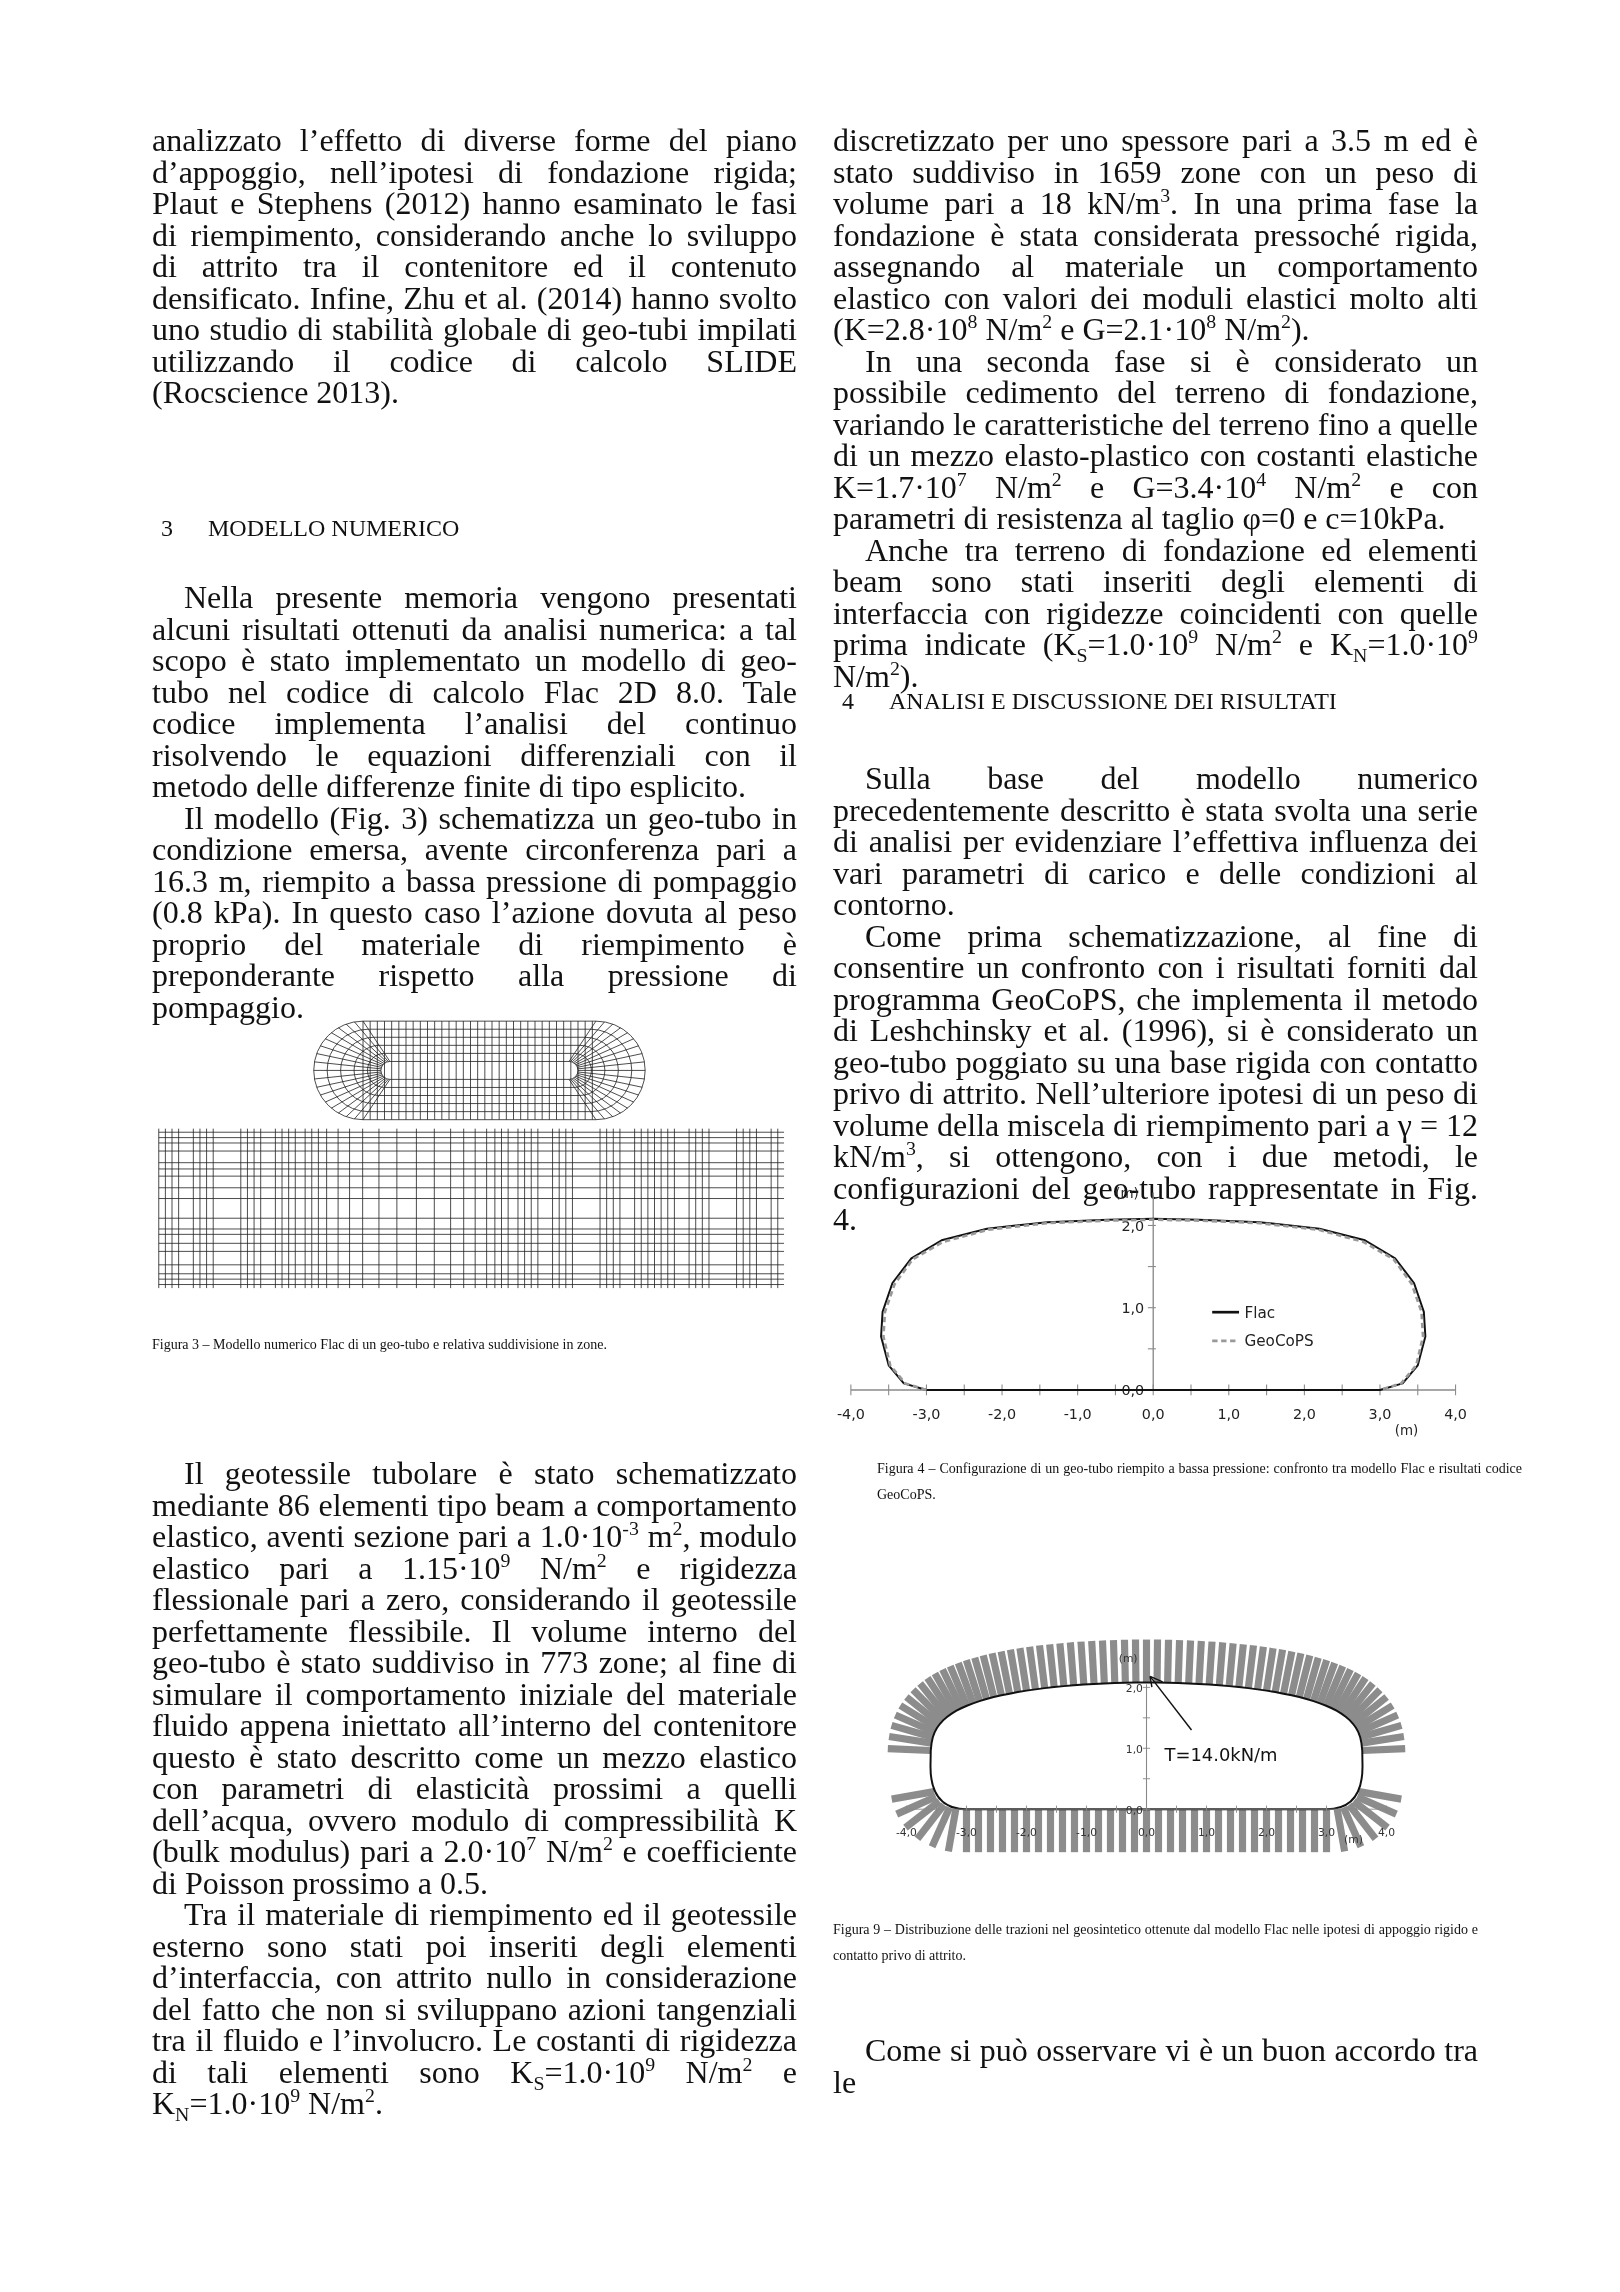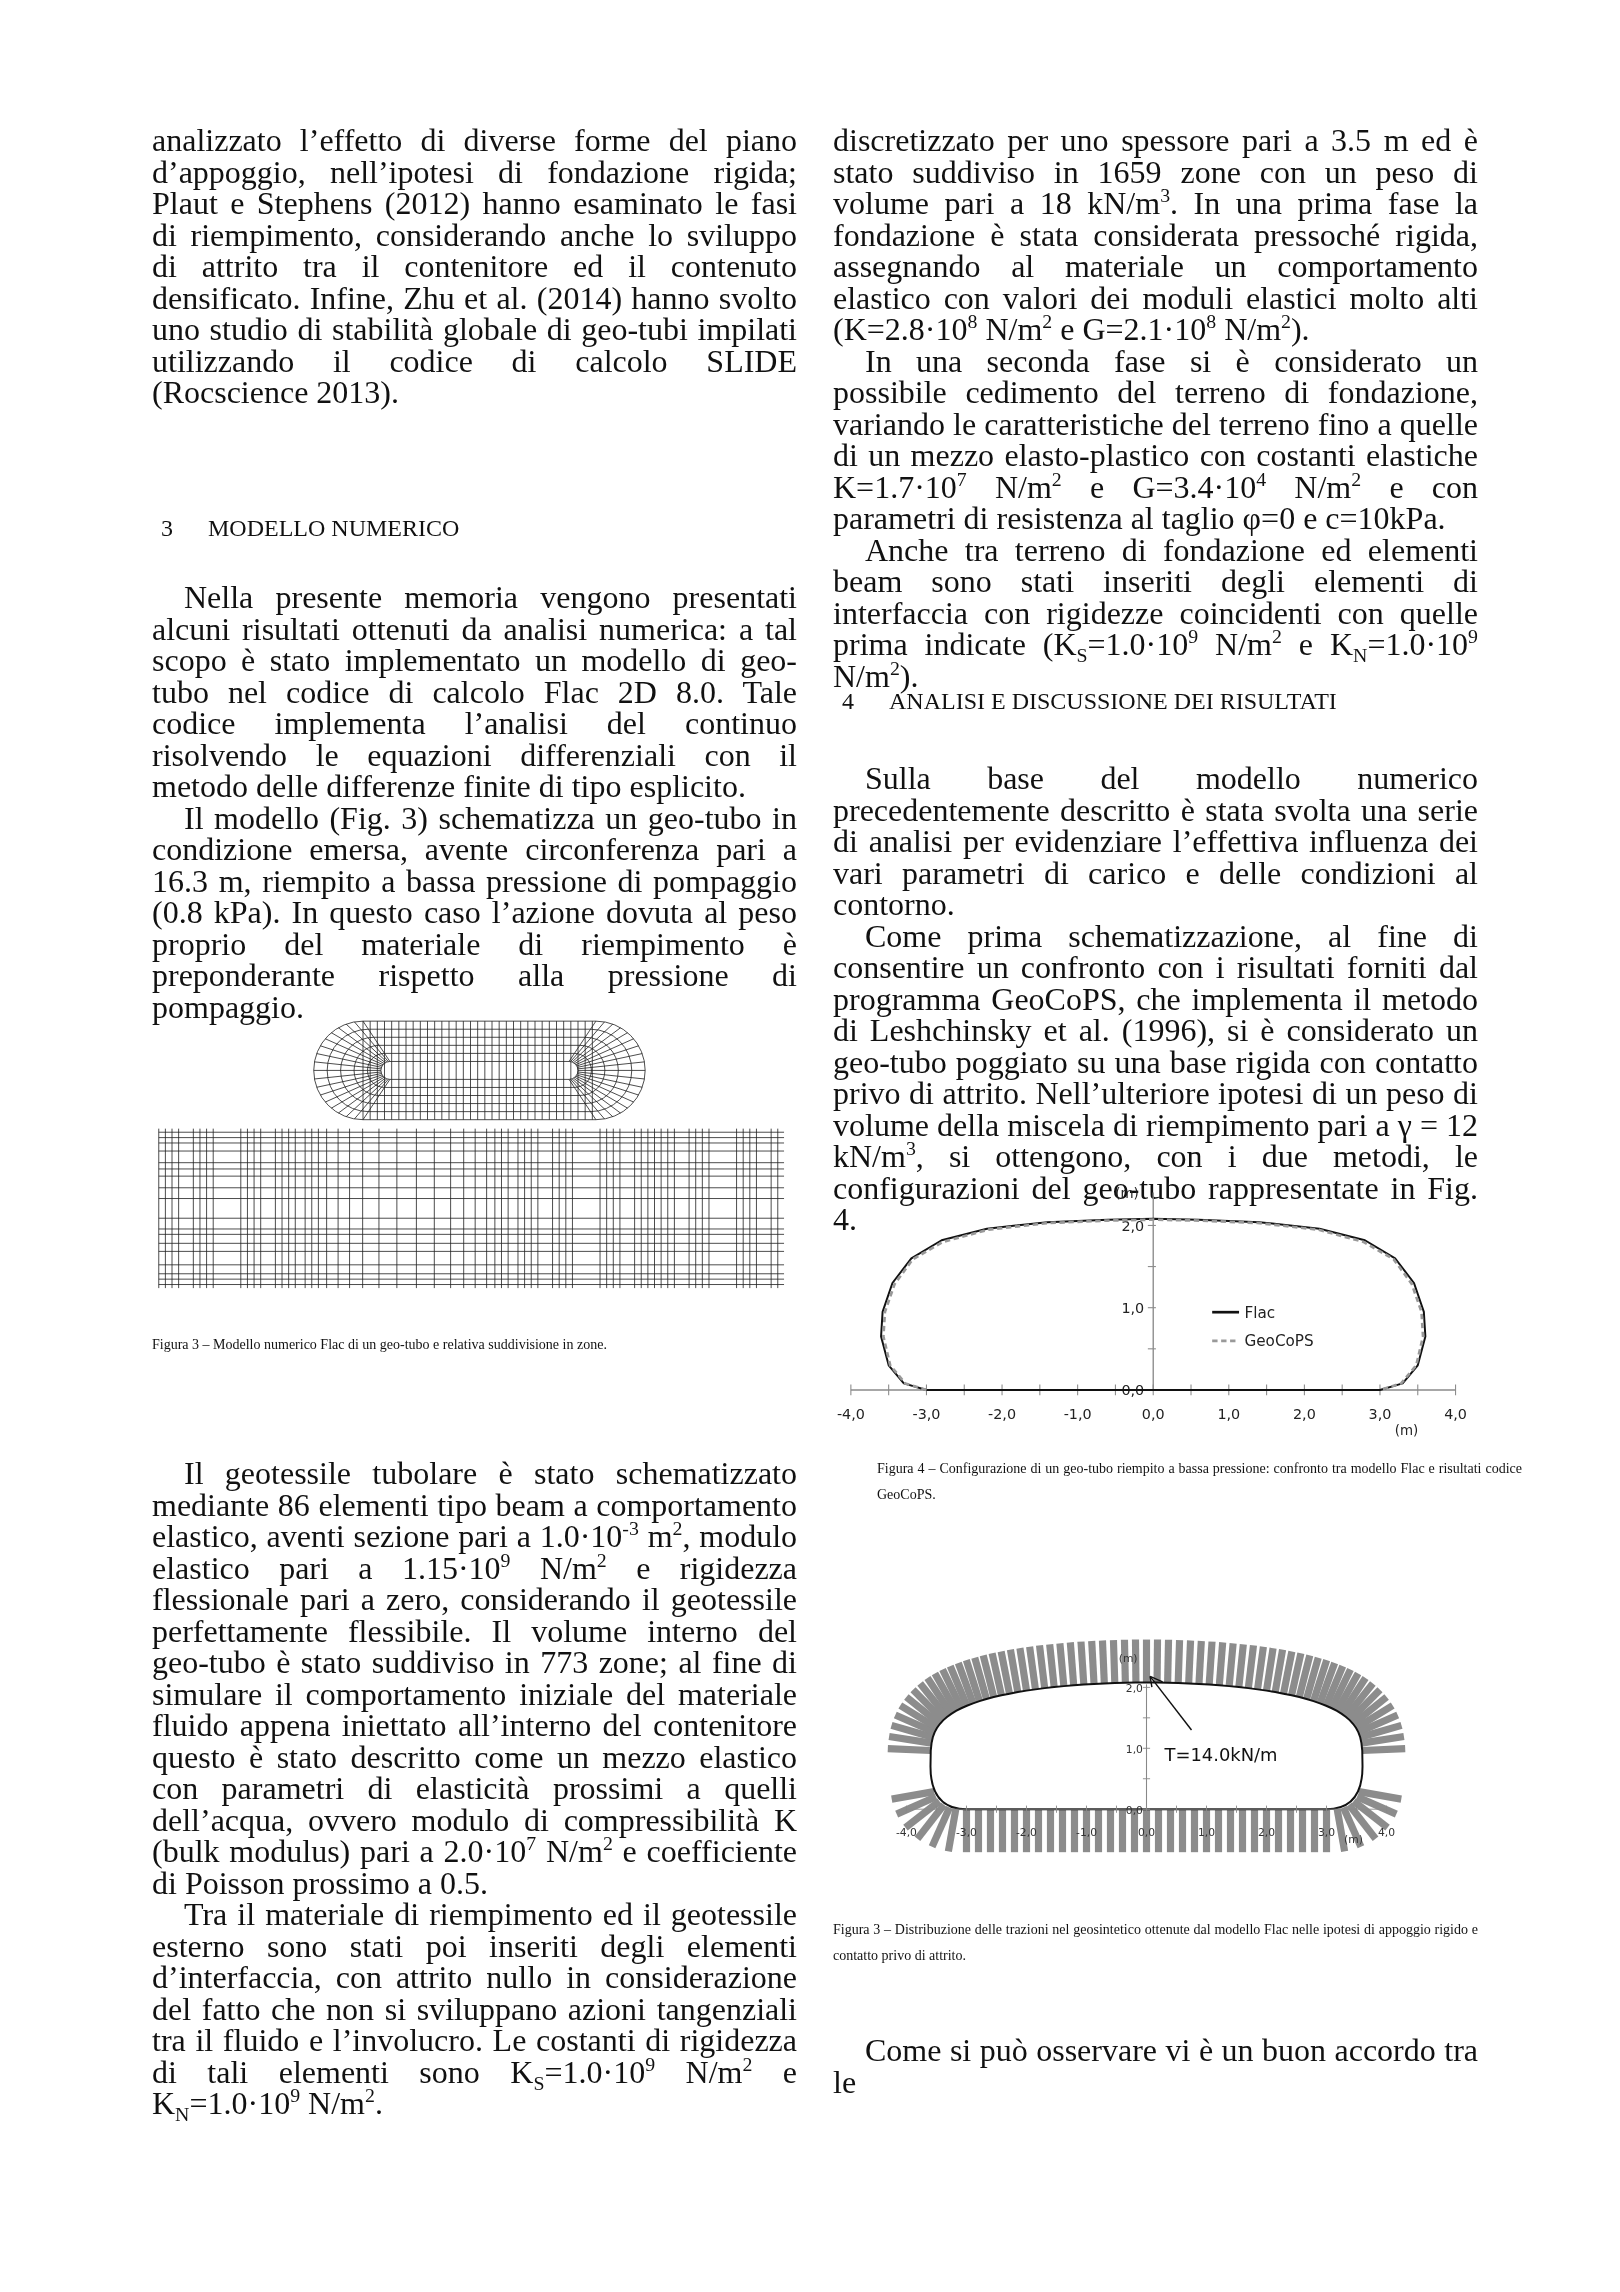--- a/index.html
+++ b/index.html
@@ -413,18 +413,18 @@
     <text x="336" y="225" text-anchor="end" font-size="12" fill="#333">0,0</text>
     <text x="336" y="157" text-anchor="end" font-size="12" fill="#333">1,0</text>
     <text x="336" y="89" text-anchor="end" font-size="12" fill="#333">2,0</text>
     <text x="330" y="56" text-anchor="end" font-size="12" fill="#333">(m)</text>
     <text x="571.1500000000001" y="258" text-anchor="middle" font-size="12" fill="#333">(m)</text>
     <line x1="390.25" y1="131.6" x2="344.02" y2="71.75999999999999" stroke="#111" stroke-width="1.6"></line>
     <path d="M 344.02 71.75999999999999 l 2 12 M 344.02 71.75999999999999 l 14 6" stroke="#111" stroke-width="1.6" fill="none"></path>
     <text x="360.09999999999997" y="166.2" font-size="20" fill="#111">T=14.0kN/m</text>
   </svg>
 
-<div class="caption" style="left:833px; top:1917px;">Figura 3 – Distribuzione delle trazioni nel geosintetico ottenute dal modello Flac nelle ipotesi di appoggio rigido e contatto privo di attrito.</div>
+<div class="caption" style="left:833px; top:1917px;">Figura 9 – Distribuzione delle trazioni nel geosintetico ottenute dal modello Flac nelle ipotesi di appoggio rigido e contatto privo di attrito.</div>
 
 <div class="col right" style="top:2035px;">
   <p class="ind" style="text-align-last:justify;">Come si può osservare vi è un buon accordo tra le</p>
 </div>
 
 
 </body></html>

